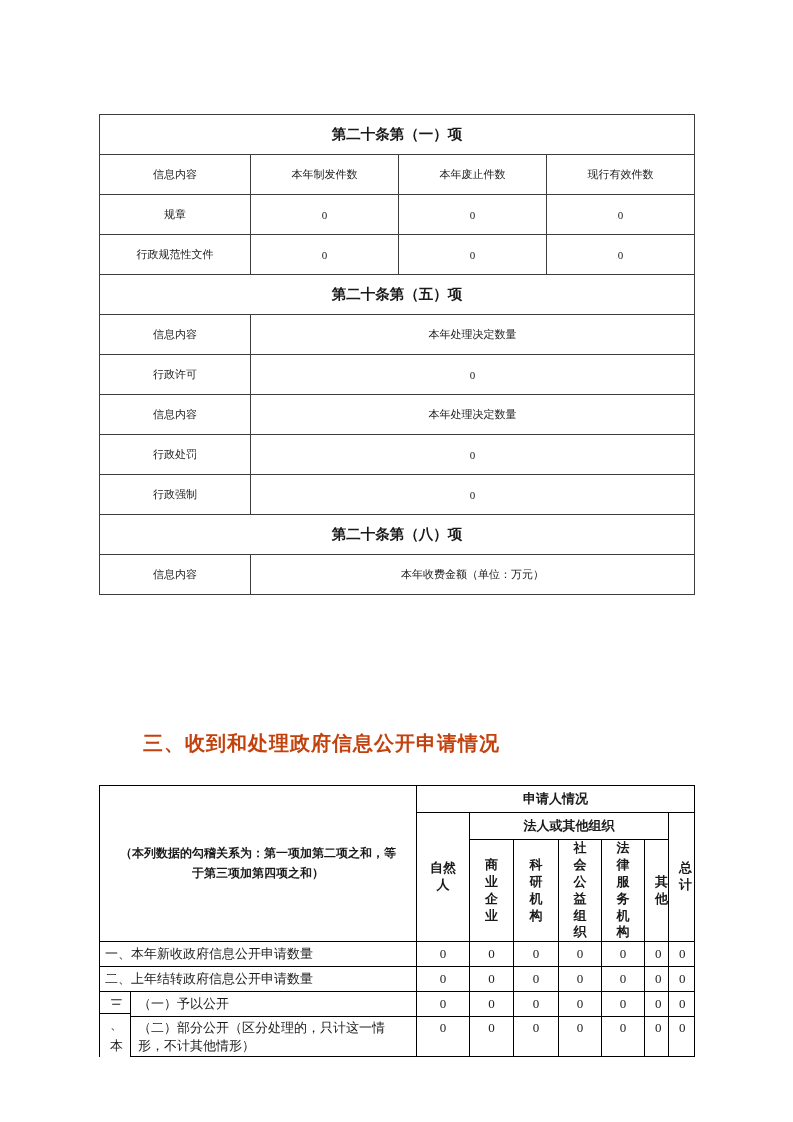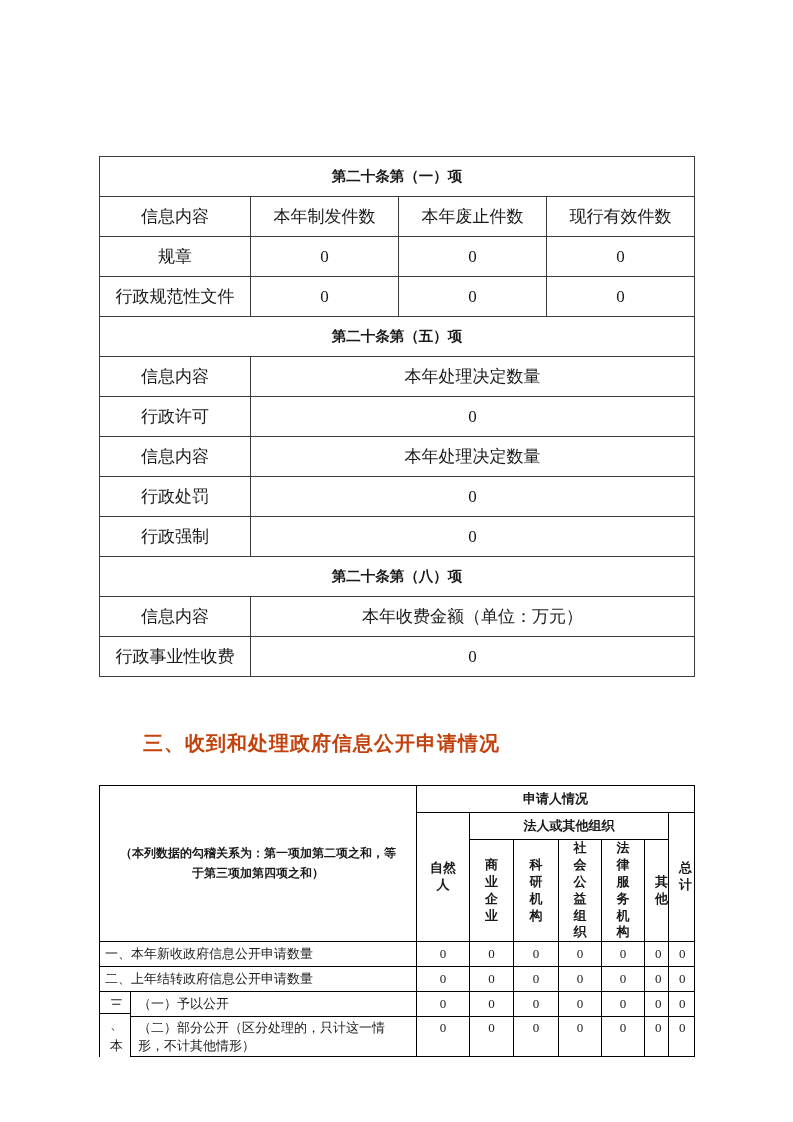--- a/index.html
+++ b/index.html
@@ -9,27 +9,27 @@
     background: #ffffff;
     overflow: hidden;
     font-family: "Liberation Serif", "DejaVu Serif", serif;
     color: #1a1a1a;
   }
 
   
   table.t1 {
     position: absolute; left: 99px; top: 114px;
     width: 595px;
-    border-collapse: collapse; table-layout: fixed; margin-top: 42px;
+    border-collapse: collapse; table-layout: fixed;
   }
   table.t1 td {
     border: 1px solid #3c3c3c;
     height: 39px;
     text-align: center; vertical-align: middle;
-    font-size: 17px; padding: 0 4px;
+    font-size: 11px; padding: 0 4px;
   }
   table.t1 td.title { font-weight: bold; font-size: 14.5px; }
 
   
   .sec3-heading {
     position: absolute; left: 143px; top: 730px;
     font-family: "Liberation Sans", "DejaVu Sans", sans-serif;
     font-weight: bold; font-size: 20px; color: #c2410c;
     letter-spacing: 1px; white-space: nowrap;
   }
@@ -130,24 +130,20 @@
       <td>行政强制</td>
       <td colspan="3">0</td>
     </tr>
 
     <tr>
       <td colspan="4" class="title">第二十条第（八）项</td>
     </tr>
     <tr>
       <td>信息内容</td>
       <td colspan="3">本年收费金额（单位：万元）</td>
-    </tr>
-    <tr>
-      <td>行政事业性收费</td>
-      <td colspan="3">0</td>
     </tr>
   </tbody>
     </table>
 
   <div class="sec3-heading">三、收到和处理政府信息公开申请情况</div>
 
   <table class="t2">
     <colgroup>
       <col style="width:31px">
         <col style="width:286px">

